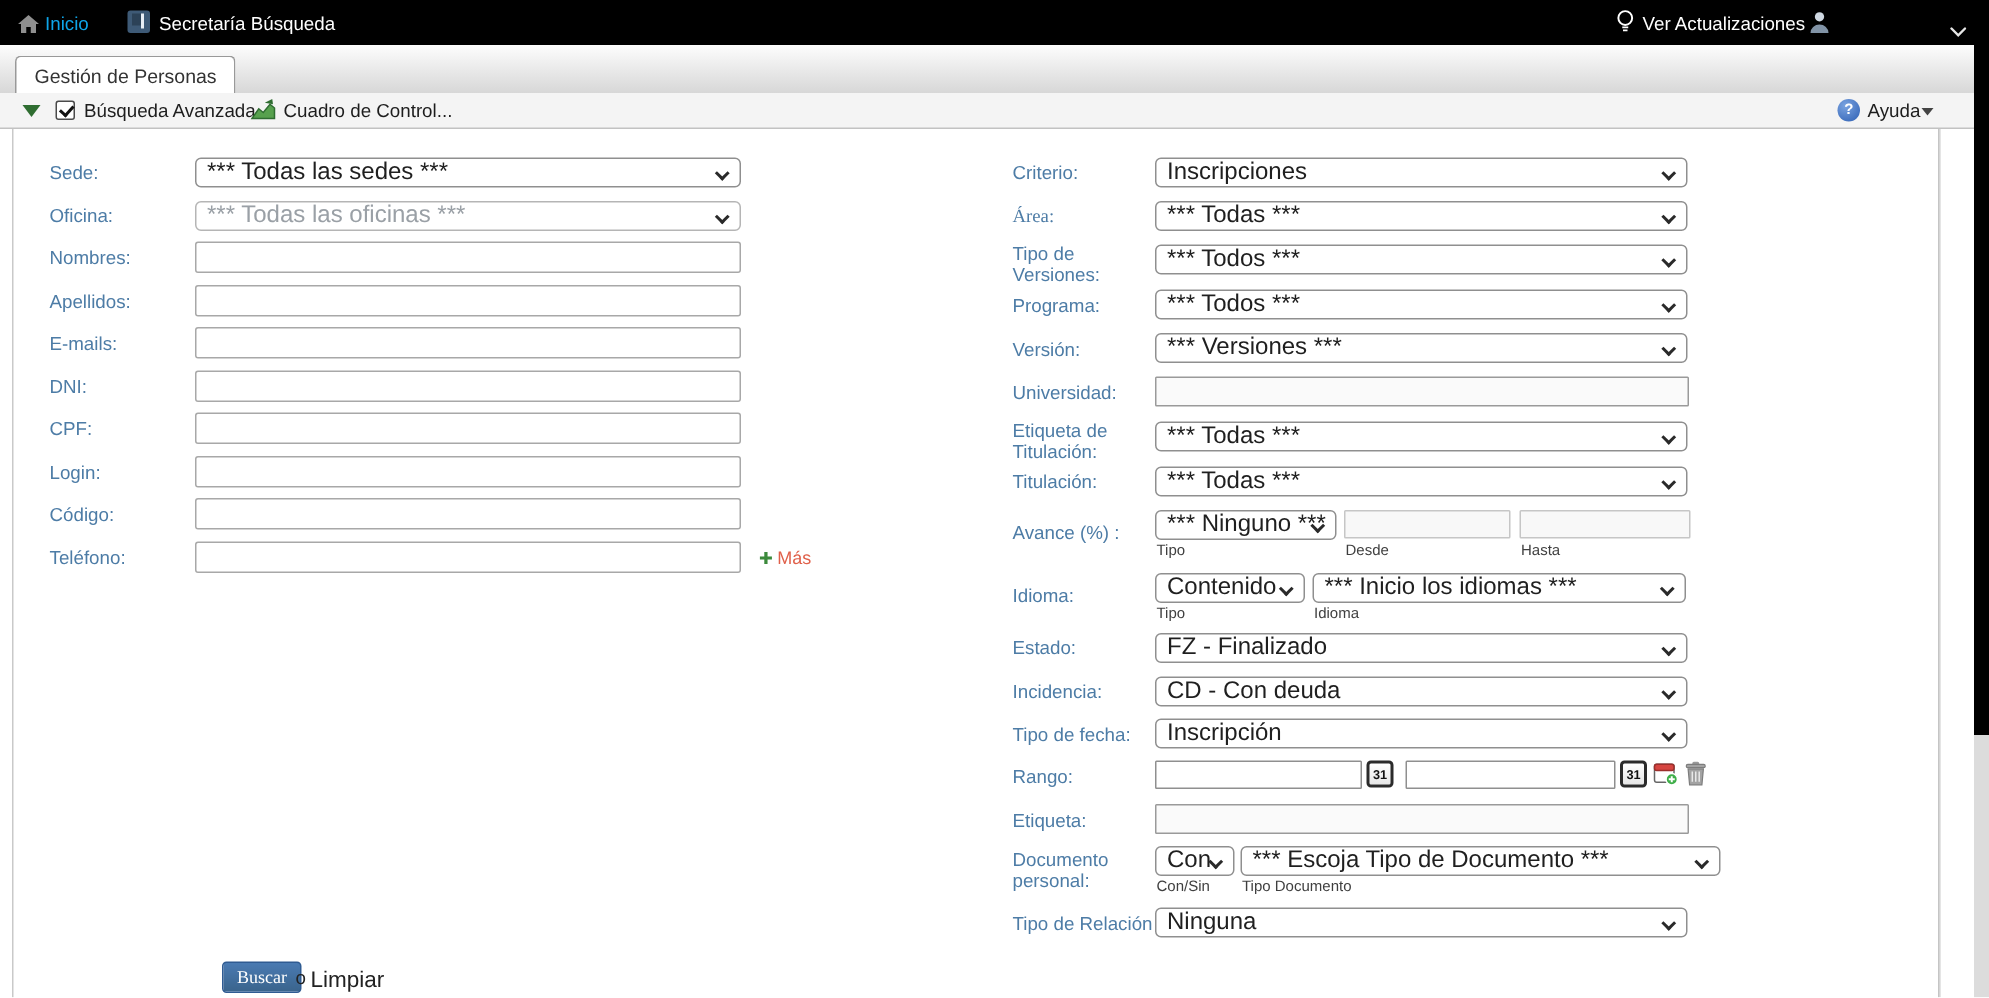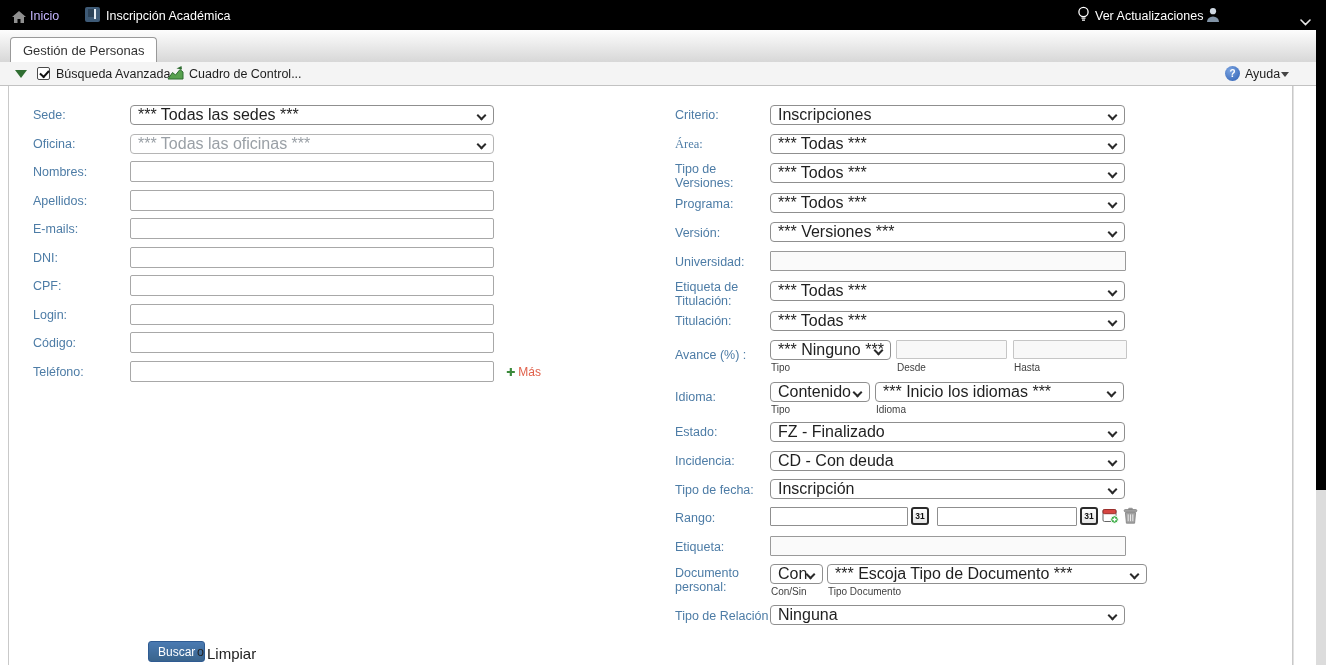--- a/index.html
+++ b/index.html
@@ -2,21 +2,21 @@
 <html><head>
 <meta charset="utf-8">
 <style>
   * { margin:0; padding:0; box-sizing:border-box; }
   body { font-family:"Liberation Sans","DejaVu Sans",sans-serif; background:#fff; }
   .screen { position:relative; width:1326px; height:665px; overflow:hidden; background:#fff; }
 
   
   .topbar { position:absolute; left:0; top:0; width:1326px; height:30px; background:#000; }
   .tb-text { position:absolute; font-size:12.5px; color:#fff; line-height:14px; top:9px; }
-  .tb-gray { color:#c4b5fd; }
+  .tb-gray { color:#0ea5e9; }
   .appicon { position:absolute; width:15px; height:15px; border-radius:2px; background:#3e5a76; top:7px; }
   .appicon::before { content:""; position:absolute; left:3px; top:2px; width:6px; height:8px; background:#2c4257; }
   .appicon::after { content:""; position:absolute; right:4px; top:2px; width:2px; height:10px; background:#e8eef4; }
 
   
   .tabbar { position:absolute; left:0; top:30px; width:1316px; height:32px;
             background:linear-gradient(#fdfdfd,#d7d7d7); }
   .tab { position:absolute; left:10px; top:7px; height:25px; line-height:25px; padding:0 12px;
          background:#fff; border:1px solid #999; border-bottom:none; border-radius:4px 4px 0 0;
          font-size:13px; color:#333; }
@@ -64,38 +64,38 @@
   .inp.dis  { background:#f8f8f8; border:1px solid #c6c6c6; border-radius:1px; height:19px; }
   .inp.date { border:1px solid #8f8f8f; border-radius:1px; height:19px; }
 
   .btn31 { position:absolute; width:18px; height:18px; background:linear-gradient(#fff,#e6e6e6);
            border:2px solid #2b2b2b; border-radius:3px; font-size:8.5px; font-weight:bold; color:#111;
            text-align:center; line-height:14px; padding:0; }
   .iconbtn { position:absolute; background:none; border:none; padding:0; cursor:pointer; }
 
   .buscar { position:absolute; left:148px; top:641px; height:21px; padding:0 9px;
             background:linear-gradient(#4a7ab2,#3a648c); border:1px solid #2f5b92; border-radius:3px;
-            color:#fff; font-size:12px; font-family:Liberation Sans, sans-serif; }
+            color:#fff; font-size:12px; font-family:Liberation Serif, serif; }
   .mas { position:absolute; font-size:12px; color:#e0604a; }
   .plus { color:#3c8a3c; font-weight:bold; font-size:11px; margin-right:3px; }
 </style>
 </head>
 <body>
 
 <div class="screen">
 
   <div class="topbar">
     <span class="iconbtn" style="position:absolute;left:12px;top:9px;">
       <svg width="14" height="12" viewBox="0 0 14 12">
           <path d="M7 0 L14 6 H12 V12 H8.5 V8 H5.5 V12 H2 V6 H0 Z" fill="#8f8f8f"></path>
         </svg>
     </span>
     <span class="tb-text tb-gray" style="left:30px;">Inicio</span>
     <span class="appicon" style="left:85px;"></span>
-    <span class="tb-text" style="left:106px;">Inscripción Académica</span>
+    <span class="tb-text" style="left:106px;">Secretaría Búsqueda</span>
     <span class="iconbtn" style="position:absolute;left:1077px;top:6px;">
       <svg width="13" height="17" viewBox="0 0 13 17">
         <circle cx="6.5" cy="6" r="4.6" fill="none" stroke="#fff" stroke-width="1.3"></circle>
         <path d="M4.5 12.2 h4 M5 14.2 h3" stroke="#fff" stroke-width="1.2"></path>
       </svg>
     </span>
     <span class="tb-text" style="left:1095px;">Ver Actualizaciones</span>
     <span class="iconbtn" style="position:absolute;left:1206px;top:7px;">
       <svg width="14" height="16" viewBox="0 0 14 16">
         <circle cx="7" cy="4.2" r="3.1" fill="#cfd8e2"></circle>

